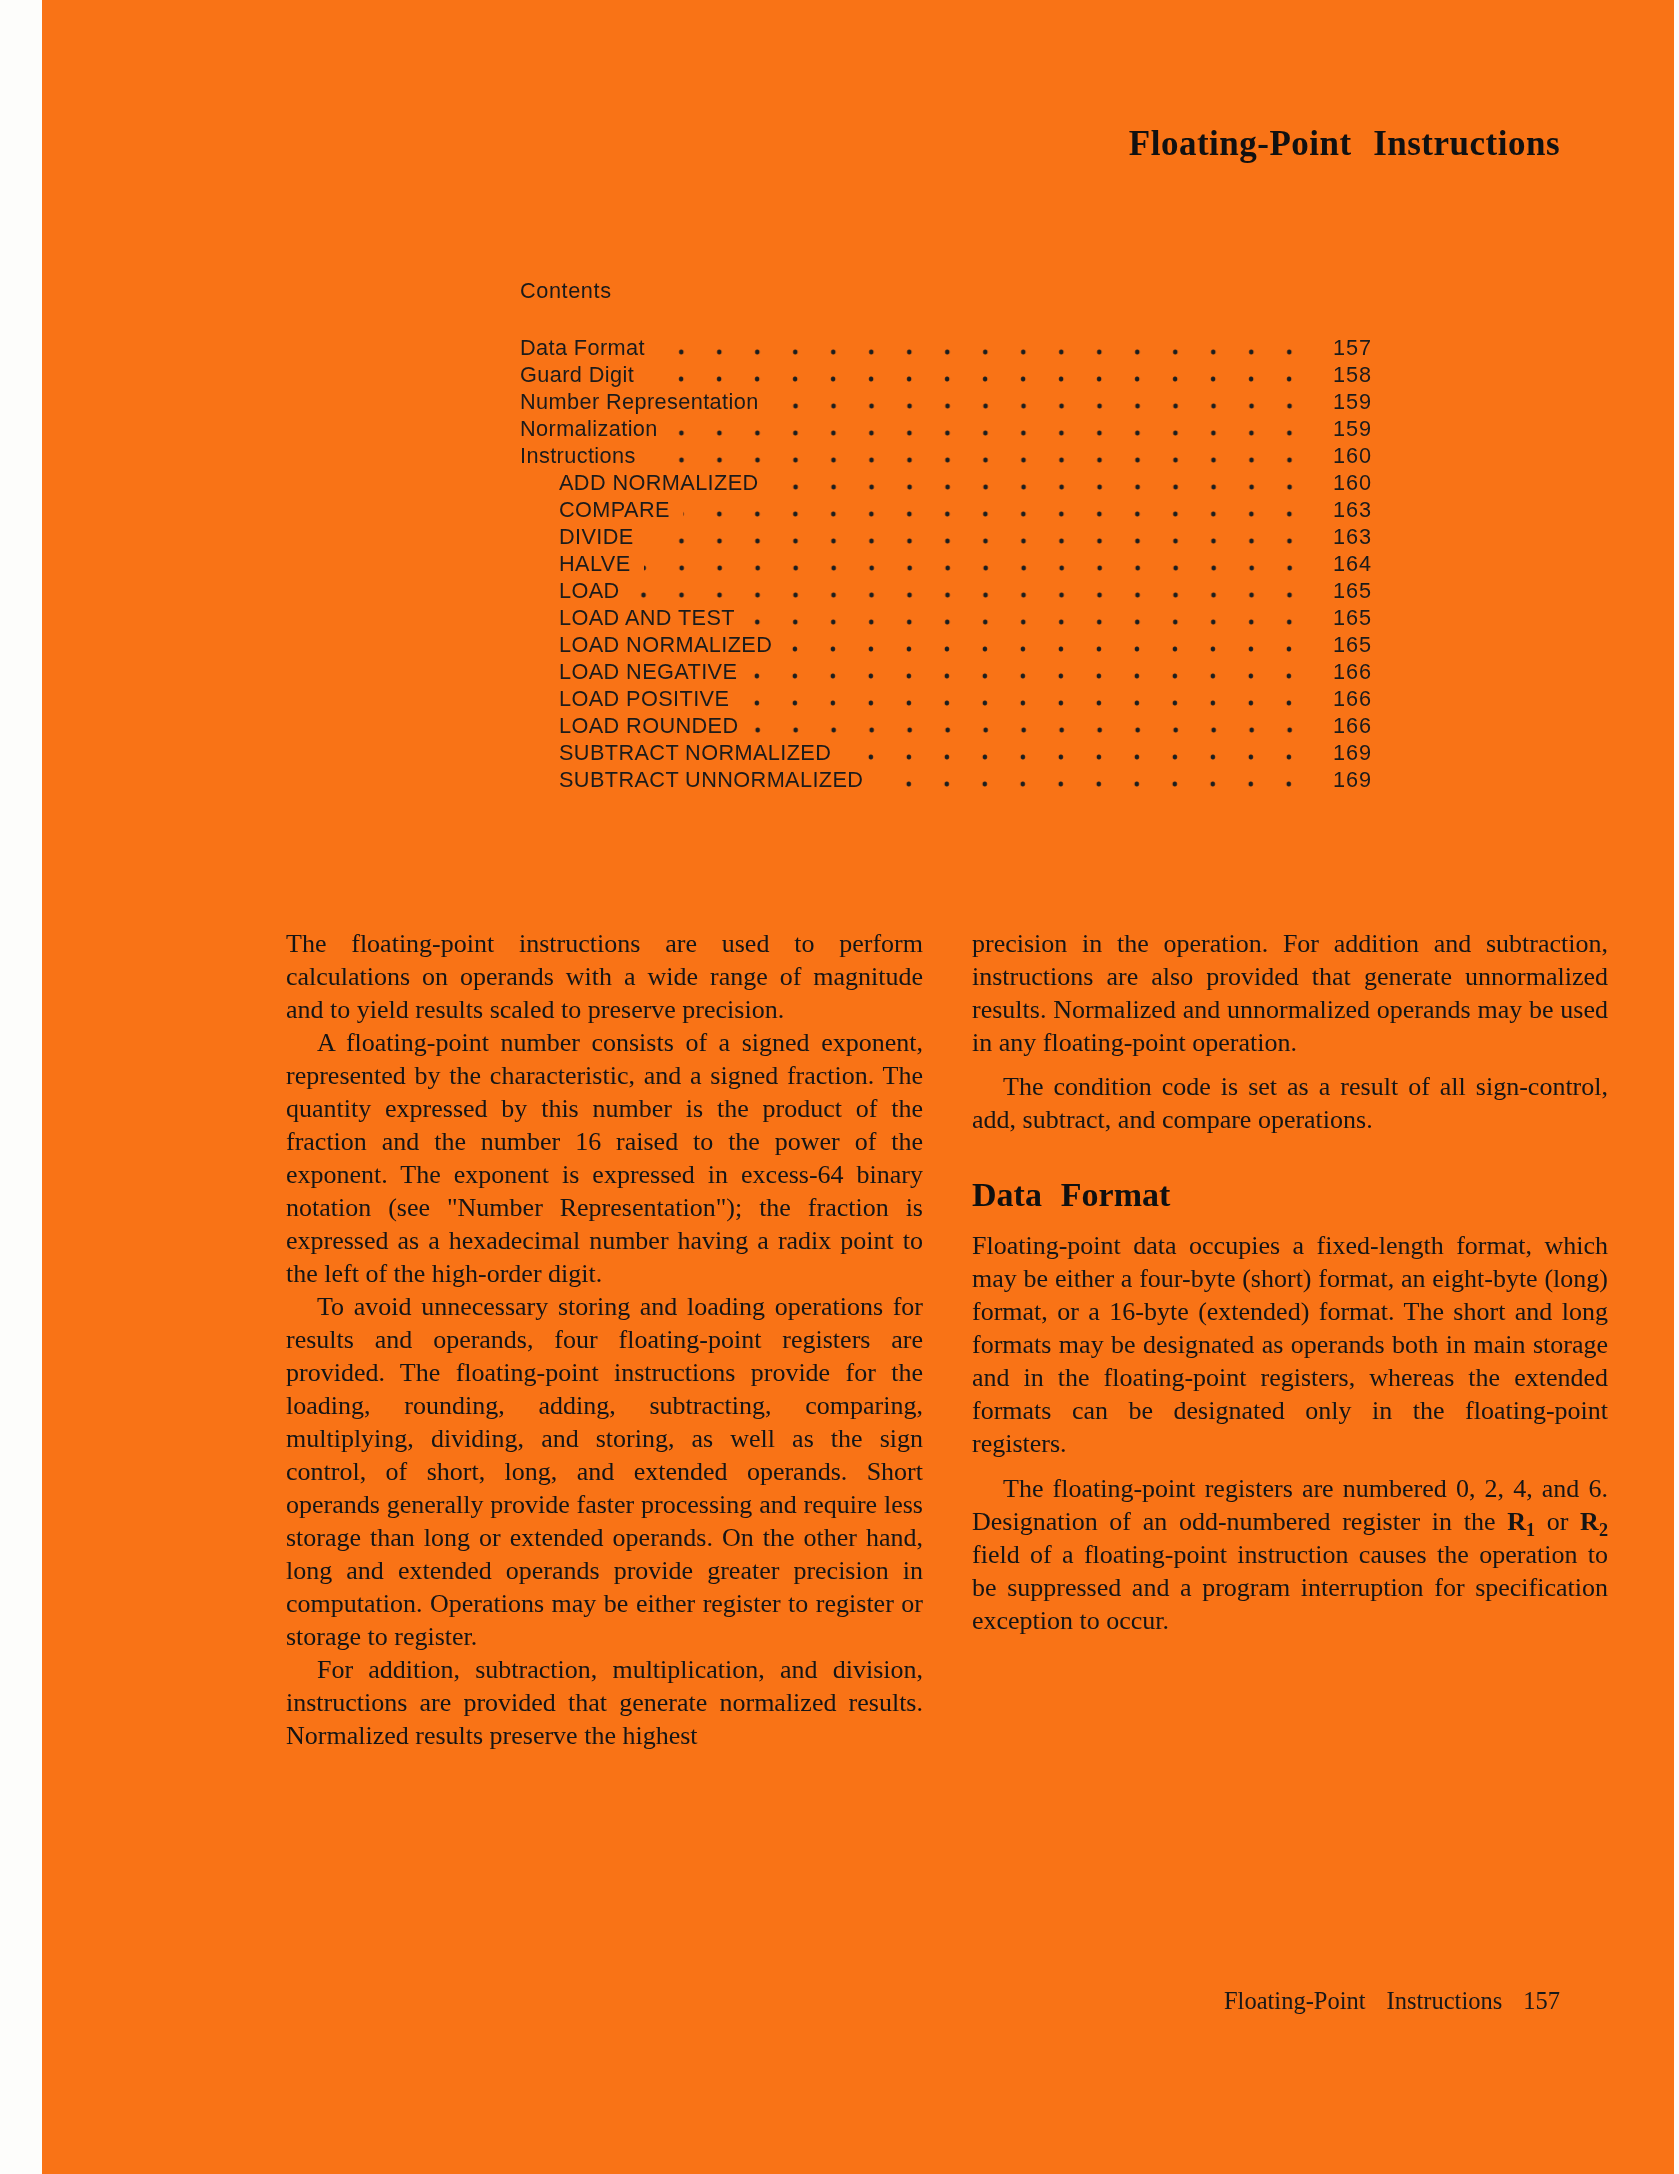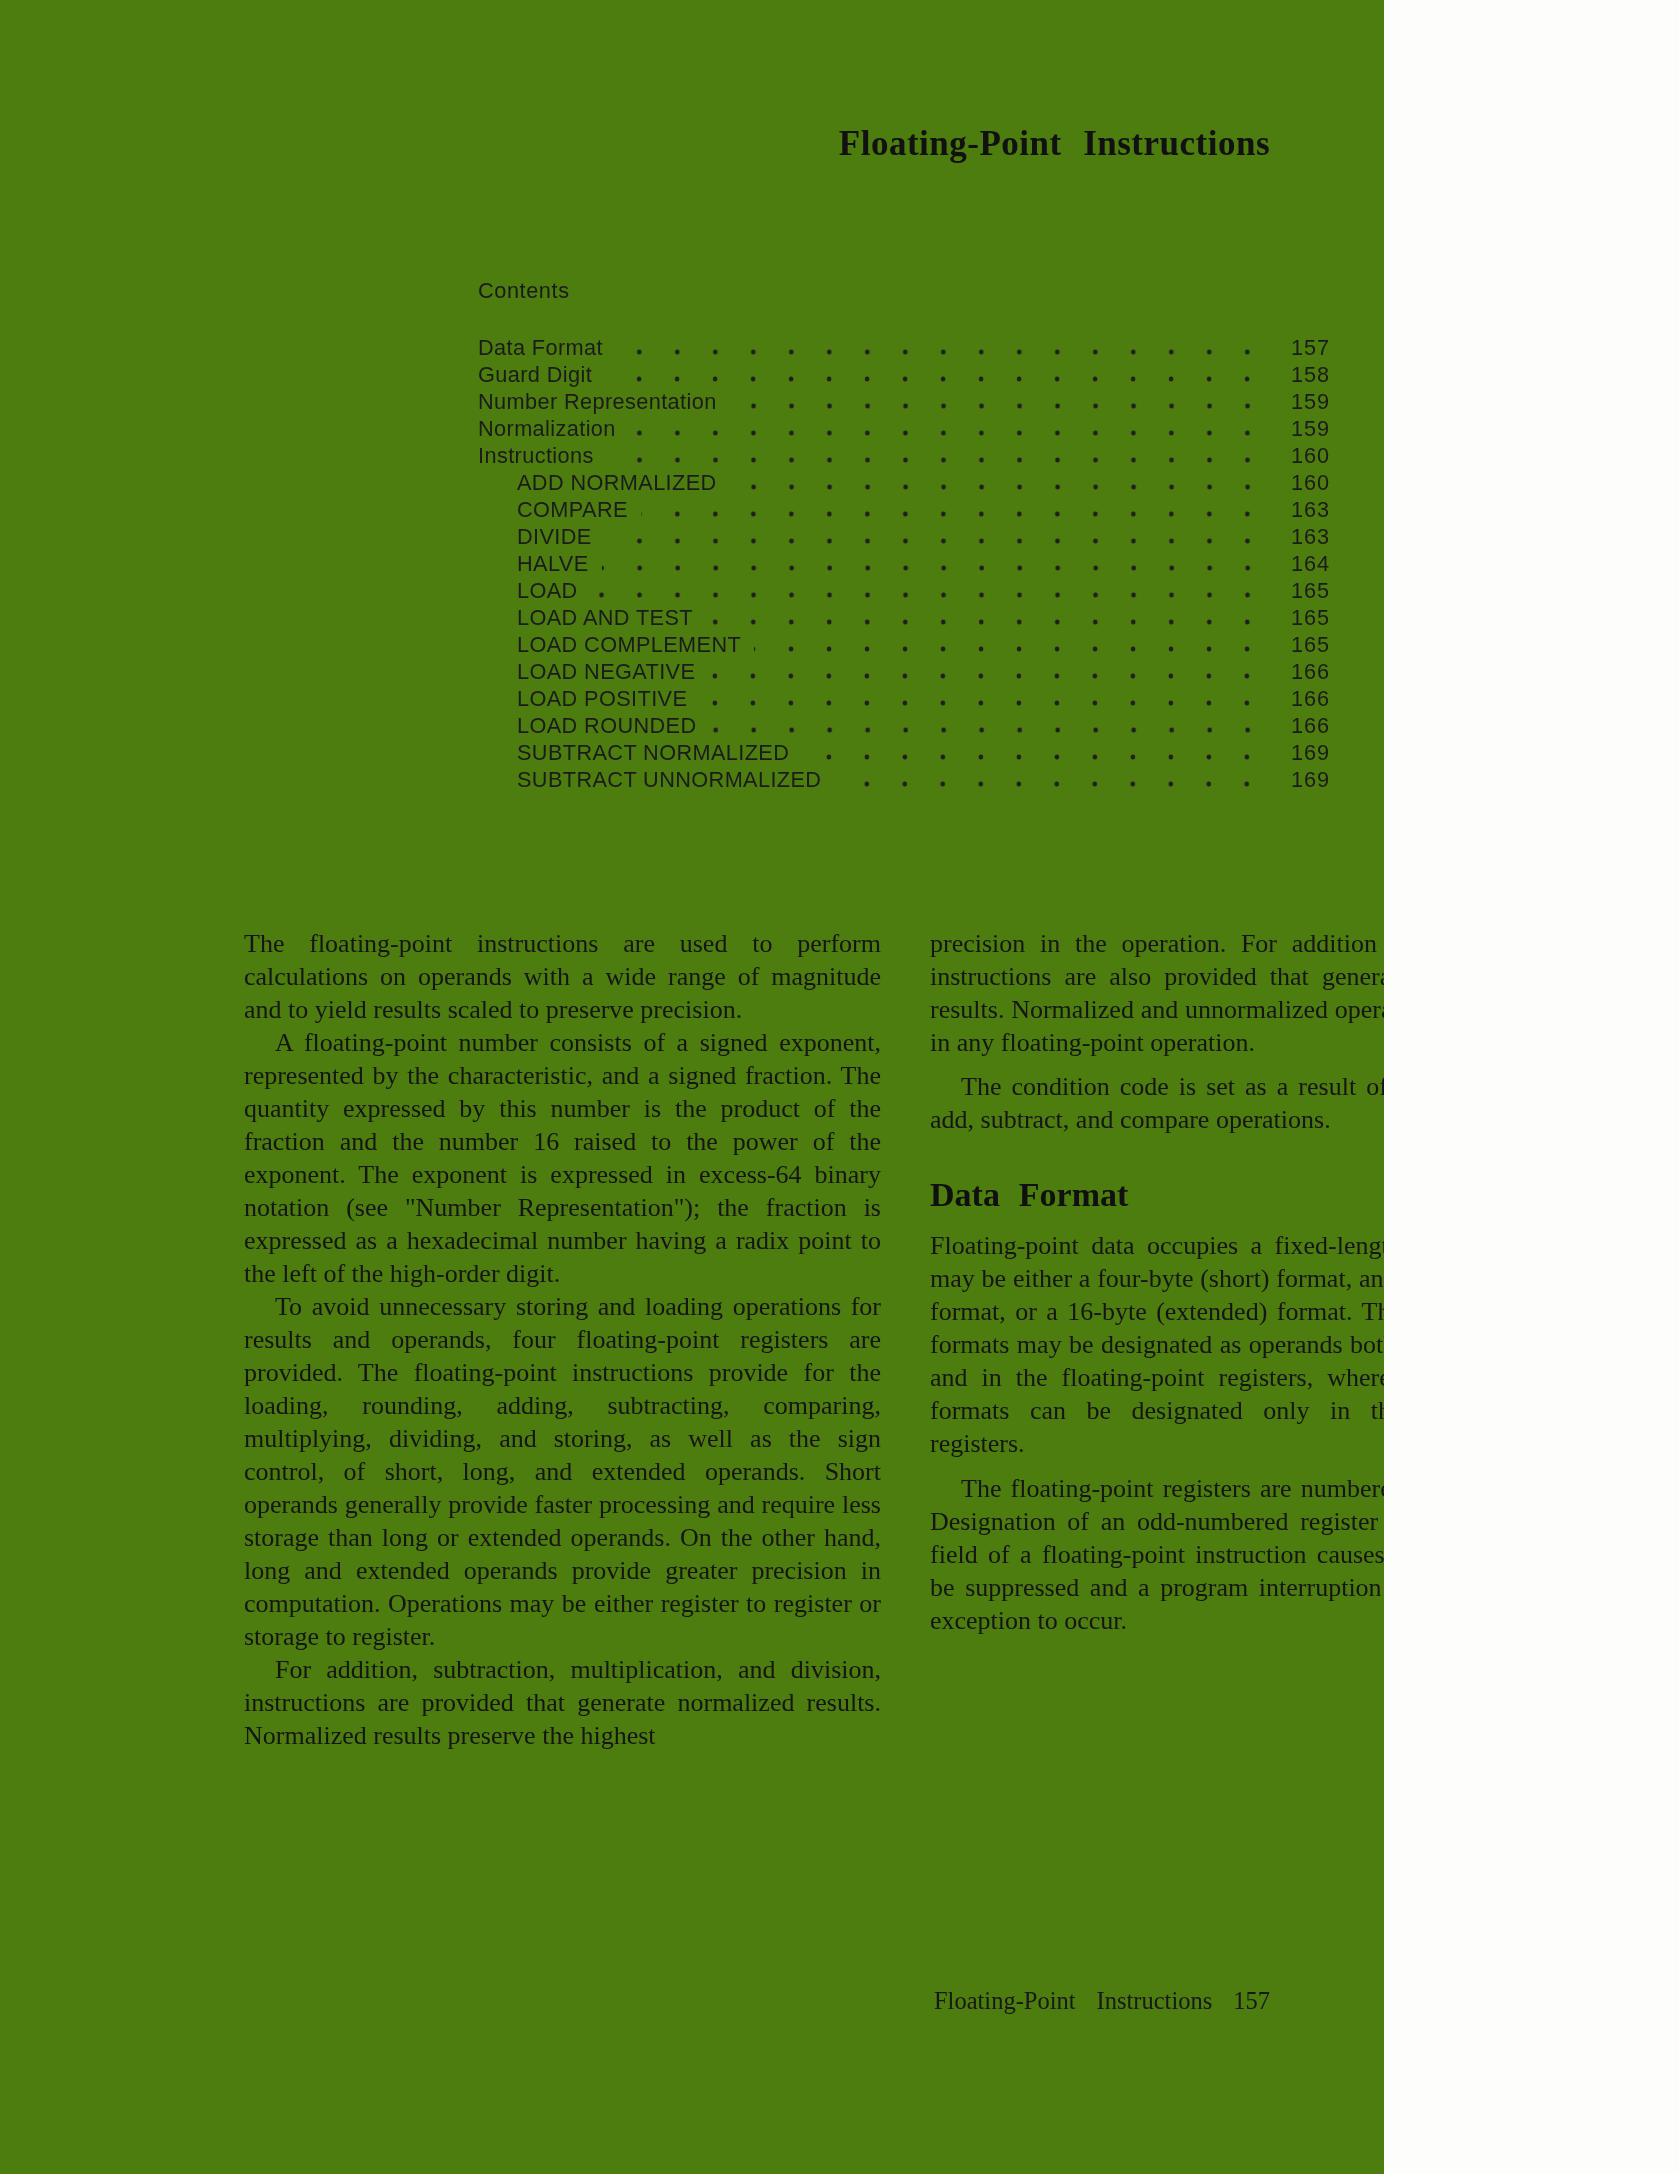--- a/index.html
+++ b/index.html
@@ -1,23 +1,24 @@
 <!DOCTYPE html>
 <html style="font-size:15px"><head>
 <meta charset="utf-8">
 <style>
   html, body { margin: 0; padding: 0; background: #fdfdfb; }
   .page {
     position: relative;
-    width: 1384px;
+    width: 1632px;
     height: 2174px;
-    background: #4d7c0f;
+    background: #f97316;
     color: #161616;
     font-family: "Liberation Serif", serif;
     overflow: hidden;
+    margin-left: 42px;
   }
   .doc-title {
     position: absolute;
     top: 124px;
     right: 114px;
     font-size: 35px;
     font-weight: bold;
     letter-spacing: 0.5px;
     word-spacing: 12.2px;
     color: #111;
@@ -158,21 +159,21 @@
           <span class="toc-label">LOAD</span>
           <span class="toc-leader"></span>
           <span class="toc-page">165</span>
         </div>
         <div class="toc-row indent">
           <span class="toc-label">LOAD AND TEST</span>
           <span class="toc-leader"></span>
           <span class="toc-page">165</span>
         </div>
         <div class="toc-row indent">
-          <span class="toc-label">LOAD COMPLEMENT</span>
+          <span class="toc-label">LOAD NORMALIZED</span>
           <span class="toc-leader"></span>
           <span class="toc-page">165</span>
         </div>
         <div class="toc-row indent">
           <span class="toc-label">LOAD NEGATIVE</span>
           <span class="toc-leader"></span>
           <span class="toc-page">166</span>
         </div>
         <div class="toc-row indent">
           <span class="toc-label">LOAD POSITIVE</span>

